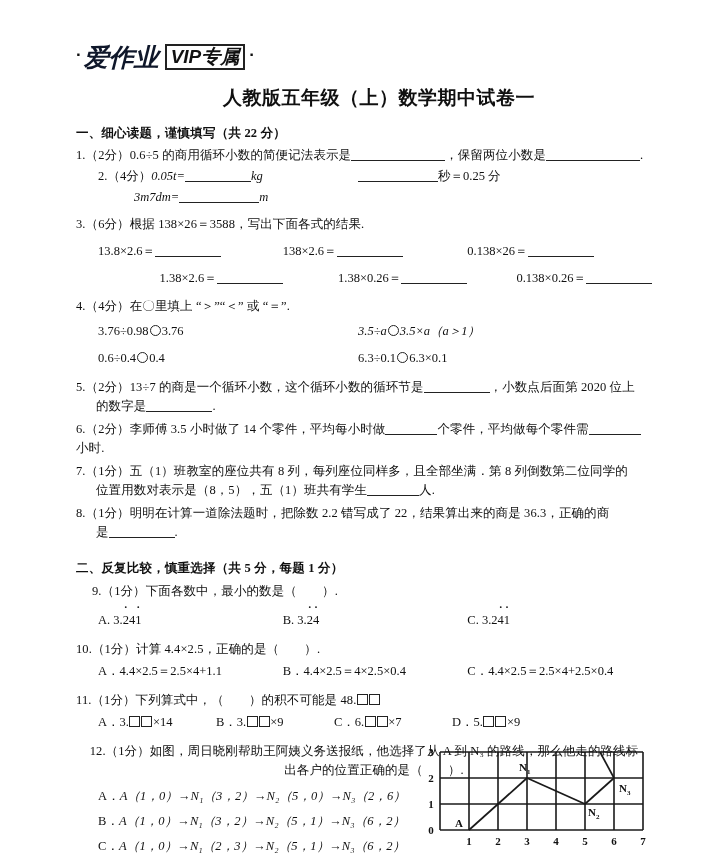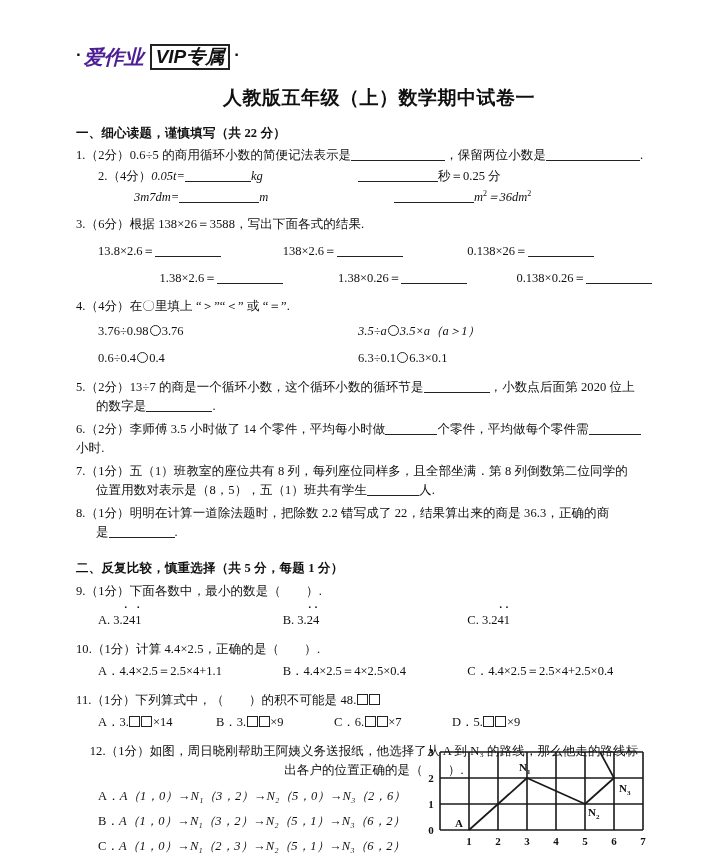--- a/index.html
+++ b/index.html
@@ -39,23 +39,23 @@
     font-weight: bold;
     font-size: 17px;
     line-height: 1;
     padding: 0 2px 5px 0;
     font-family: "Liberation Sans", sans-serif;
   }
   .logo-text {
     font-family: "Liberation Sans", "DejaVu Sans", sans-serif;
     font-weight: bold;
     font-style: italic;
-    font-size: 20px;
+    font-size: 25px;
     letter-spacing: 0px;
-    color: #4c1d95;
+    color: #0f172a;
     line-height: 1;
   }
   .logo-box {
     border: 2px solid #222;
     padding: 1px 4px 2px 4px;
     margin: 0 4px 0 6px;
     font-family: "Liberation Sans", "DejaVu Sans", sans-serif;
     font-weight: bold;
     font-style: italic;
     font-size: 19px;
@@ -195,23 +195,20 @@
         <span>2.（4分）</span><span class="ital">0.05t=</span><span class="blank b-md"></span><span class="ital">kg</span>
       </div>
       <div>
         <span class="blank b-lg"></span><span>秒＝0.25 分</span>
       </div>
     </div>
     <div class="row sub2">
       <div class="w-half">
         <span class="ital">3m7dm=</span><span class="blank b-lg"></span><span class="ital">m</span>
       </div>
-      <div>
-        <span class="blank b-lg"></span><span class="ital">m</span><sup>2</sup><span class="ital">＝36dm</span><sup>2</sup>
-      </div>
     </div>
 
     <div class="q" style="margin-top:7px;">3.（6分）根据 138×26＝3588，写出下面各式的结果.</div>
     <div class="row sub" style="margin-top:7px;">
       <div class="cellA"><span>13.8×2.6＝</span><span class="blank b-md"></span></div>
       <div class="cellB"><span>138×2.6＝</span><span class="blank b-md"></span></div>
       <div class="cellC"><span>0.138×26＝</span><span class="blank b-md"></span></div>
     </div>
     <div class="row sub" style="margin-top:7px;text-align:right;">
       <div class="cellA"><span>1.38×2.6＝</span><span class="blank b-md"></span></div>
@@ -243,21 +240,21 @@
       <span class="hang"><span>位置用数对表示是（8，5），五（1）班共有学生</span><span class="blank b-sm"></span><span>人.</span></span>
     </div>
 
     <div class="q" style="margin-top:4px;">
       <span>8.（1分）明明在计算一道除法题时，把除数 2.2 错写成了 22，结果算出来的商是 36.3，正确的商</span>
       <span class="hang"><span>是</span><span class="blank b-md"></span><span>.</span></span>
     </div>
 
     <div class="section-head" style="margin-top:18px;">二、反复比较，慎重选择（共 5 分，每题 1 分）</div>
 
-    <div class="q" style="margin-top:5px;">9.（1分）下面各数中，最小的数是（　　）.</div>
+    <div class="q" style="margin-top:5px;margin-left:16px;">9.（1分）下面各数中，最小的数是（　　）.</div>
     <div class="opt-row" style="margin-top:9px;">
       <div class="opt-a">
         <span>A.</span>
         <span>3.</span><span class="rep">2</span><span>4</span><span class="rep">1</span>
       </div>
       <div class="opt-b">
         <span>B.</span>
         <span>3.</span><span class="rep">2</span><span class="rep">4</span>
       </div>
       <div class="opt-c">

